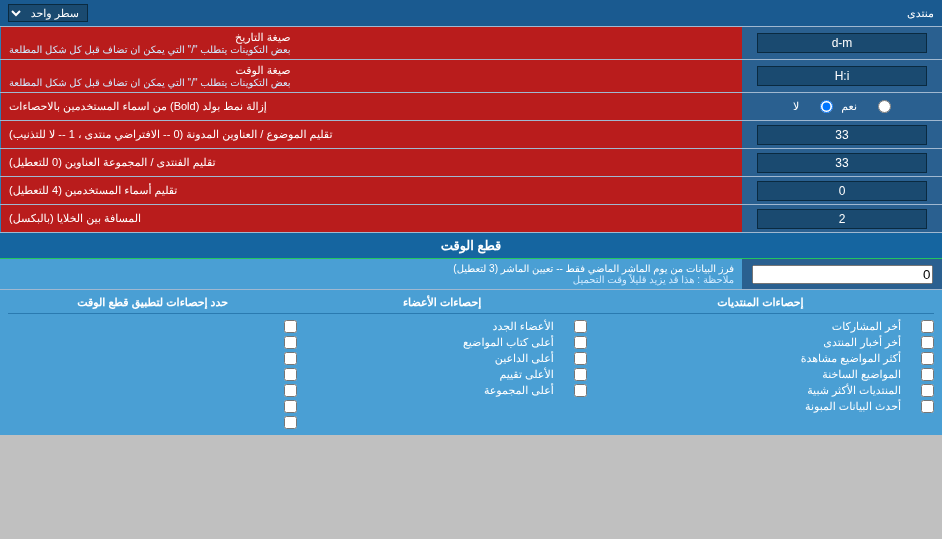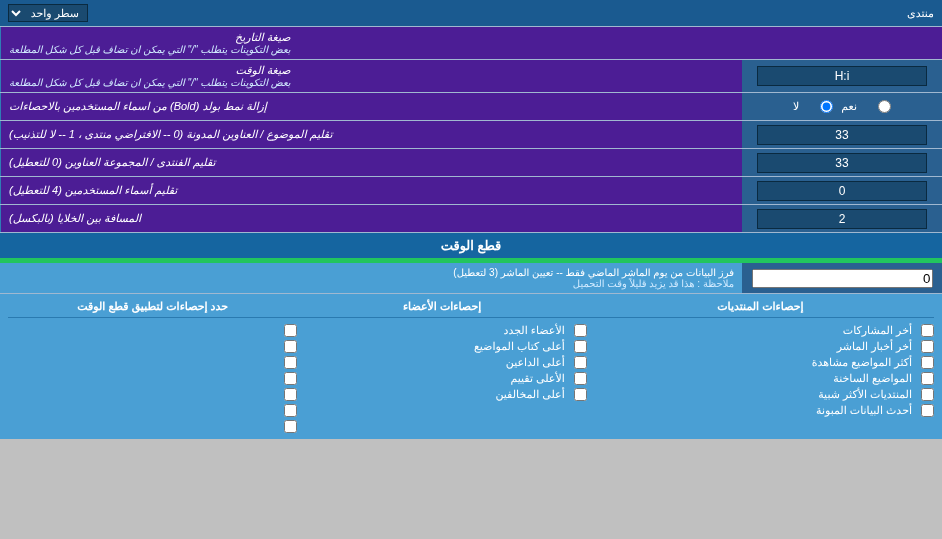--- a/index.html
+++ b/index.html
@@ -14,30 +14,29 @@
       background: #dbe8f5;
     }
     .row {
       display: flex;
       align-items: stretch;
       border-bottom: 1px solid #a0b8d0;
       min-height: 28px;
     }
     .row-label {
       flex: 1;
-      background: #4c1d95;
+      background: #b91c1c;
       color: #fff;
       padding: 4px 8px;
       display: flex;
       align-items: center;
       justify-content: flex-end;
       text-align: right;
       font-size: 11px;
       border-left: 1px solid #2e7db5;
-      font-style: italic;
     }
     .row-label small {
       display: block;
       font-size: 10px;
       color: #d0eaff;
     }
     .row-input {
       width: 200px;
       background: #2a6090;
       display: flex;
@@ -88,21 +87,21 @@
       align-items: center;
       gap: 21px;
     }
     .section-header {
       background: #1565a0;
       color: #fff;
       text-align: center;
       padding: 5px;
       font-size: 13px;
       font-weight: bold;
-      border-bottom: 5px solid #22c55e;
+      border-bottom: 1px solid #22c55e;
     }
     .checkboxes-section {
       background: #4a9fd4;
       padding: 6px 8px;
     }
     .checkboxes-header {
       display: flex;
       color: #fff;
       font-size: 11px;
       font-weight: bold;
@@ -126,21 +125,21 @@
       display: flex;
       flex-direction: column;
       gap: 3px;
     }
     .checkbox-col:first-child {
       flex: 1.2;
     }
     .checkbox-item {
       display: flex;
       align-items: center;
-      gap: 9px;
+      gap: 20px;
       color: #fff;
       font-size: 11px;
       direction: rtl;
     }
     .checkbox-item input[type="checkbox"] {
       width: 13px;
       height: 13px;
     }
     .row-note {
       display: flex;
@@ -173,20 +172,23 @@
   <div class="header-row">
     <div class="label">منتدى</div>
     <select>
       <option>سطر واحد</option>
       <option>سطرين</option>
       <option>ثلاثة أسطر</option>
     </select>
   </div>
 
   <div class="row">
+    <div class="row-input">
+      <input type="text" value="d-m" style="">
+    </div>
     <div class="row-label">
       <div>
         <div>صيغة التاريخ</div>
         <small>بعض التكوينات يتطلب "/" التي يمكن ان تضاف قبل كل شكل المطلعة</small>
       </div>
     </div>
   </div>
 
   <div class="row">
     <div class="row-input">
@@ -268,21 +270,21 @@
 
     <div class="checkboxes-body">
 
       <div class="checkbox-col">
         <div class="checkbox-item">
           <input type="checkbox" style="">
           <span>أخر المشاركات</span>
         </div>
         <div class="checkbox-item">
           <input type="checkbox" style="">
-          <span>أخر أخبار الماشر</span>
+          <span>أخر أخبار المنتدى</span>
         </div>
         <div class="checkbox-item">
           <input type="checkbox" style="">
           <span>أكثر المواضيع مشاهدة</span>
         </div>
         <div class="checkbox-item">
           <input type="checkbox" style="">
           <span>المواضيع الساخنة</span>
         </div>
         <div class="checkbox-item">
@@ -307,21 +309,21 @@
         <div class="checkbox-item">
           <input type="checkbox" style="">
           <span>أعلى الداعين</span>
         </div>
         <div class="checkbox-item">
           <input type="checkbox" style="">
           <span>الأعلى تقييم</span>
         </div>
         <div class="checkbox-item">
           <input type="checkbox" style="">
-          <span>أعلى المخالفين</span>
+          <span>أعلى المجموعة</span>
         </div>
       </div>
 
       <div class="checkbox-col">
         <div class="checkbox-item">
           <input type="checkbox" style="">
         </div>
         <div class="checkbox-item">
           <input type="checkbox" style="">
         </div>

